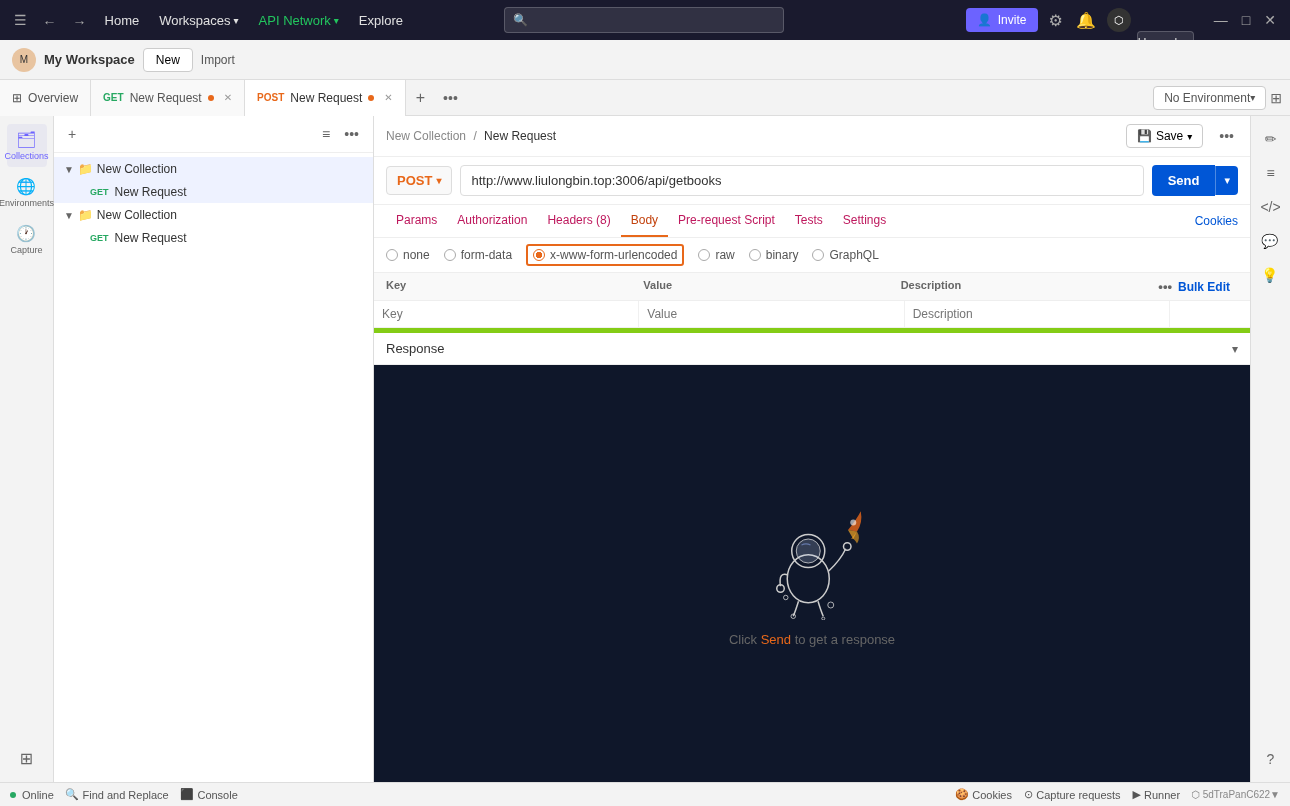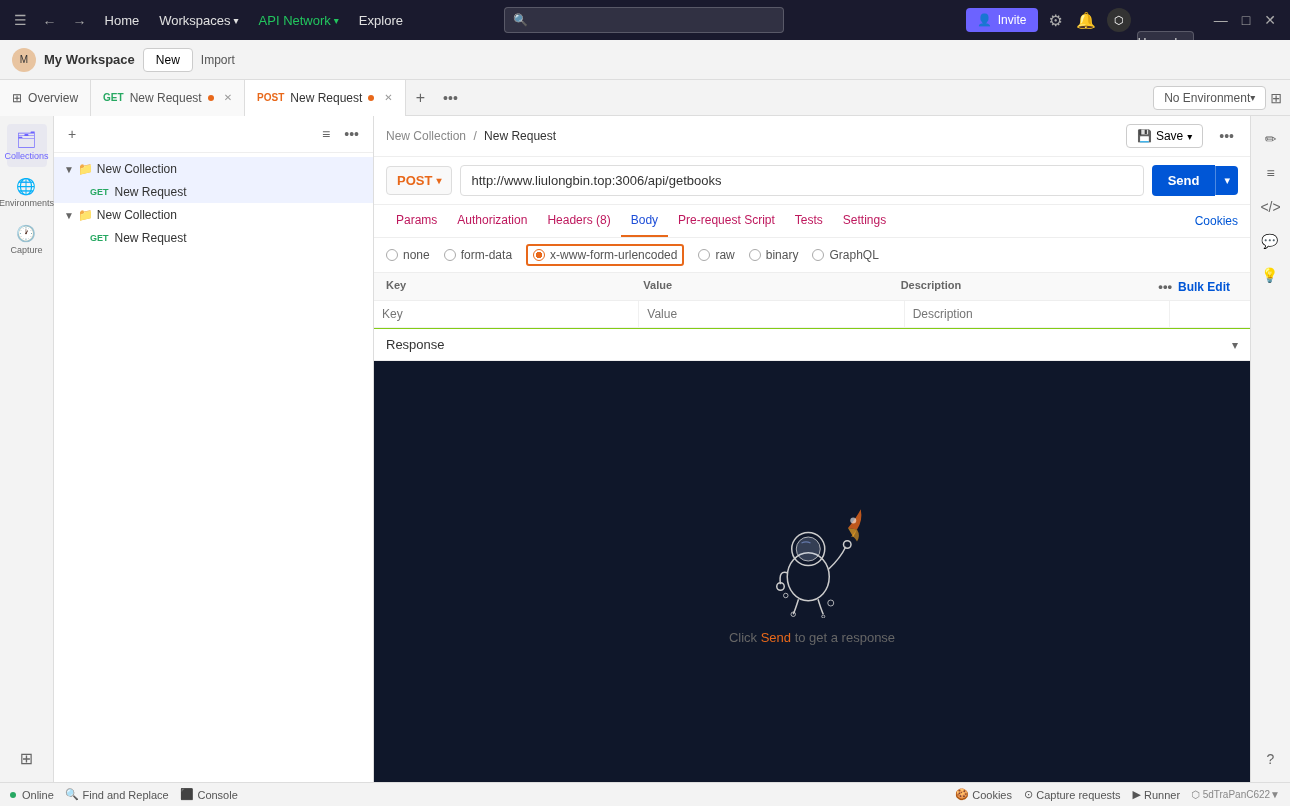--- a/index.html
+++ b/index.html
@@ -89,21 +89,21 @@
     .url-bar { display: flex; align-items: center; padding: 8px 12px; gap: 8px; background: #fff; border-bottom: 1px solid #eee; flex-shrink: 0; }
     .method-select { background: #f9f9f9; border: 1px solid #ddd; border-radius: 4px; padding: 6px 10px; font-size: 13px; font-weight: 700; color: #e8681a; cursor: pointer; display: flex; align-items: center; gap: 4px; }
     .url-input { flex: 1; border: 1px solid #ddd; border-radius: 4px; padding: 7px 10px; font-size: 13px; color: #333; outline: none; }
     .send-btn-container { display: flex; align-items: center; }
     .send-btn { background: #0056d6; color: white; border: none; border-radius: 4px 0 0 4px; padding: 8px 16px; font-size: 13px; font-weight: 600; cursor: pointer; }
     .send-btn-arrow { background: #0056d6; color: white; border: none; border-left: 1px solid rgba(255,255,255,0.3); border-radius: 0 4px 4px 0; padding: 8px 8px; font-size: 11px; cursor: pointer; }
 
     
     .request-tabs { display: flex; align-items: center; padding: 0 12px; border-bottom: 1px solid #eee; background: #fff; flex-shrink: 0; }
     .req-tab { padding: 8px 10px; font-size: 12px; cursor: pointer; color: #be185d; border-bottom: 2px solid transparent; white-space: nowrap; }
-    .req-tab.active { color: #1d4ed8; border-bottom: 2px solid #e8681a; font-weight: 500; }
+    .req-tab.active { color: #c2410c; border-bottom: 2px solid #e8681a; font-weight: 500; }
     .req-tab-spacer { flex: 1; }
     .cookies-link { font-size: 12px; color: #0056d6; cursor: pointer; }
 
     
     .body-type-bar { display: flex; align-items: center; padding: 6px 12px; gap: 14px; border-bottom: 1px solid #eee; background: #fff; flex-shrink: 0; }
     .body-type-option { display: flex; align-items: center; gap: 5px; font-size: 12px; color: #555; cursor: pointer; }
     .radio-circle { width: 12px; height: 12px; border-radius: 50%; border: 1.5px solid #aaa; display: inline-block; }
     .radio-circle.selected { border-color: #e8681a; background: radial-gradient(circle, #e8681a 4px, transparent 4px); border: 1.5px solid #e8681a; }
 
     
@@ -111,21 +111,21 @@
     .kv-header { display: grid; grid-template-columns: 1fr 1fr 1fr 80px; padding: 6px 12px; background: #f9f9f9; border-bottom: 1px solid #eee; font-size: 11px; font-weight: 600; color: #666; }
     .kv-row { display: grid; grid-template-columns: 1fr 1fr 1fr 80px; padding: 0; border-bottom: 1px solid #f0f0f0; align-items: center; }
     .kv-cell { padding: 6px 8px; font-size: 12px; color: #999; border-right: 1px solid #f0f0f0; }
     .kv-cell:last-child { border-right: none; }
     .kv-cell input { border: none; outline: none; font-size: 12px; color: #999; width: 100%; background: transparent; }
     .bulk-edit { font-size: 12px; color: #0056d6; cursor: pointer; }
     .kv-actions { display: flex; align-items: center; gap: 6px; justify-content: flex-end; padding-right: 8px; }
 
     
     .response-section { flex: 1; display: flex; flex-direction: column; overflow: hidden; }
-    .response-header { display: flex; align-items: flex-end; padding: 8px 12px; border-top: 1px solid #84cc16; border-bottom: 1px solid #eee; background: #fff; flex-shrink: 0; }
+    .response-header { display: flex; align-items: flex-end; padding: 8px 12px; border-top: 5px solid #84cc16; border-bottom: 1px solid #eee; background: #fff; flex-shrink: 0; }
     .response-title { font-size: 13px; font-weight: 500; color: #333; flex: 1; }
     .response-collapse { color: #666; font-size: 12px; cursor: pointer; }
     .response-body { flex: 1; display: flex; flex-direction: column; justify-content: center; background: #0f172a; }
     .response-illustration { display: flex; flex-direction: column; align-items: center; gap: 12px; }
     .response-text { font-size: 13px; color: #666; }
     .response-text .click-send { color: #e8681a; font-style: normal; }
 
     
     .astro-svg { width: 120px; height: 120px; }
 

